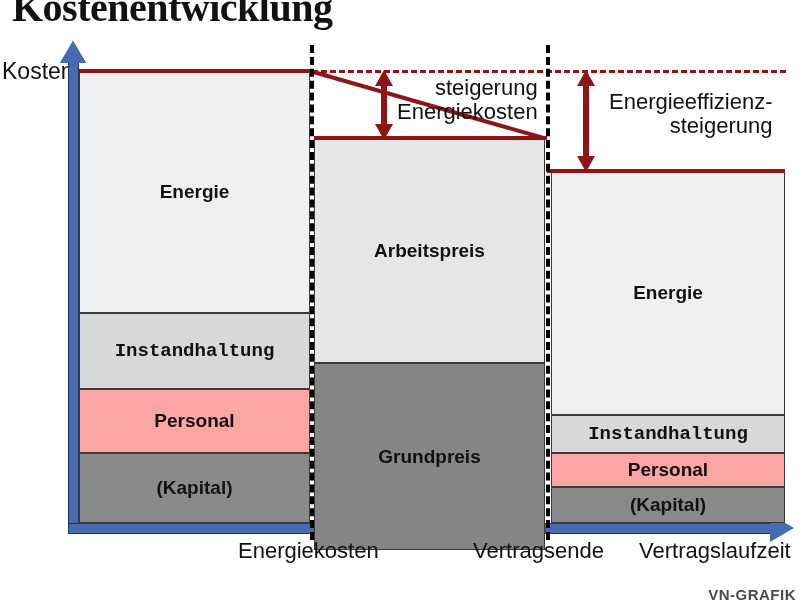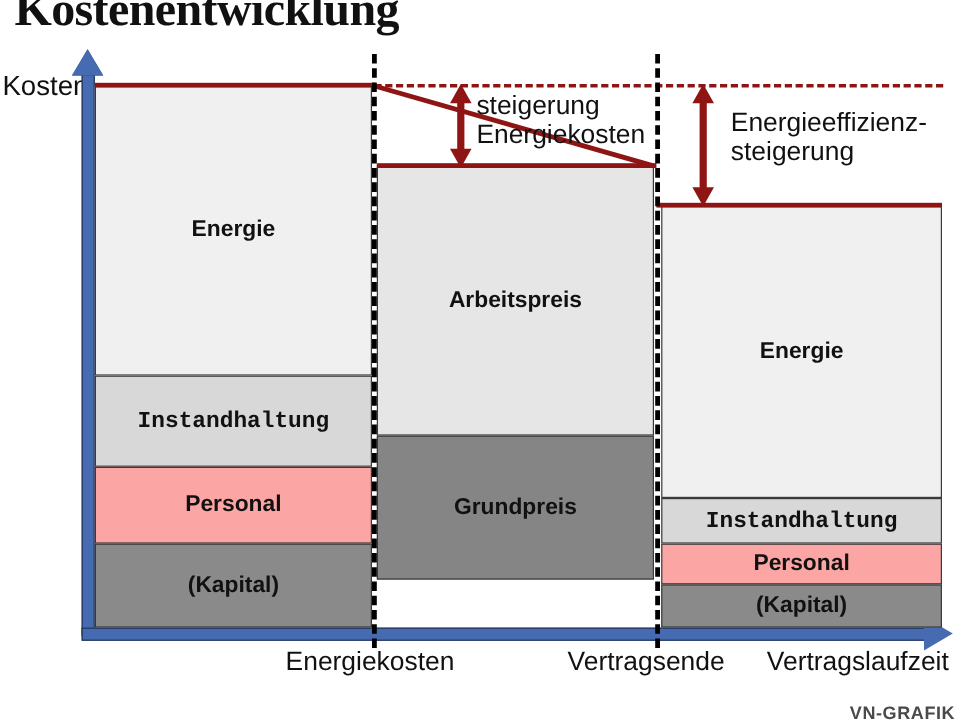--- a/index.html
+++ b/index.html
@@ -1,21 +1,21 @@
 <!DOCTYPE html>
 <html><head>
 <meta charset="utf-8">
 <style>
   html,body{margin:0;padding:0;}
   body{
     width:800px;height:600px;position:relative;overflow:hidden;
     background:#ffffff;
     font-family:"Liberation Sans", sans-serif;
   }
-  .stage{position:absolute;left:0;top:0;width:800px;height:600px;}
+  .stage{position:absolute;left:0;top:0;width:800px;height:600px;text-align:right;}
 
   
   .title{
     position:absolute;left:12px;top:-16px;
     font-family:"Liberation Serif", serif;
     font-weight:bold;font-size:40px;letter-spacing:-0.5px;
     color:#111111;white-space:nowrap;
   }
 
   
@@ -123,21 +123,21 @@
 
   <div class="col" style="left:79px;top:71px;width:231px;height:452px;">
     <div class="seg energie" style="top:0px;height:242px;">Energie</div>
     <div class="seg instand" style="top:242px;height:76px;">Instandhaltung</div>
     <div class="seg personal" style="top:318px;height:64px;">Personal</div>
     <div class="seg kapital" style="top:382px;height:70px;">(Kapital)</div>
   </div>
 
   <div class="col" style="left:314px;top:138px;width:231px;height:385px;">
     <div class="seg arbeit" style="top:0px;height:225px;">Arbeitspreis</div>
-    <div class="seg grund" style="top:225px;height:120px;">Grundpreis</div>
+    <div class="seg grund" style="top:225px;height:187px;">Grundpreis</div>
   </div>
 
   <div class="col" style="left:551px;top:171px;width:234px;height:352px;">
     <div class="seg energie" style="top:0px;height:244px;">Energie</div>
     <div class="seg instand" style="top:244px;height:38px;">Instandhaltung</div>
     <div class="seg personal" style="top:282px;height:34px;">Personal</div>
     <div class="seg kapital" style="top:316px;height:36px;">(Kapital)</div>
   </div>
 
   <div class="redline" style="left:79px;top:69px;width:233px;"></div>

